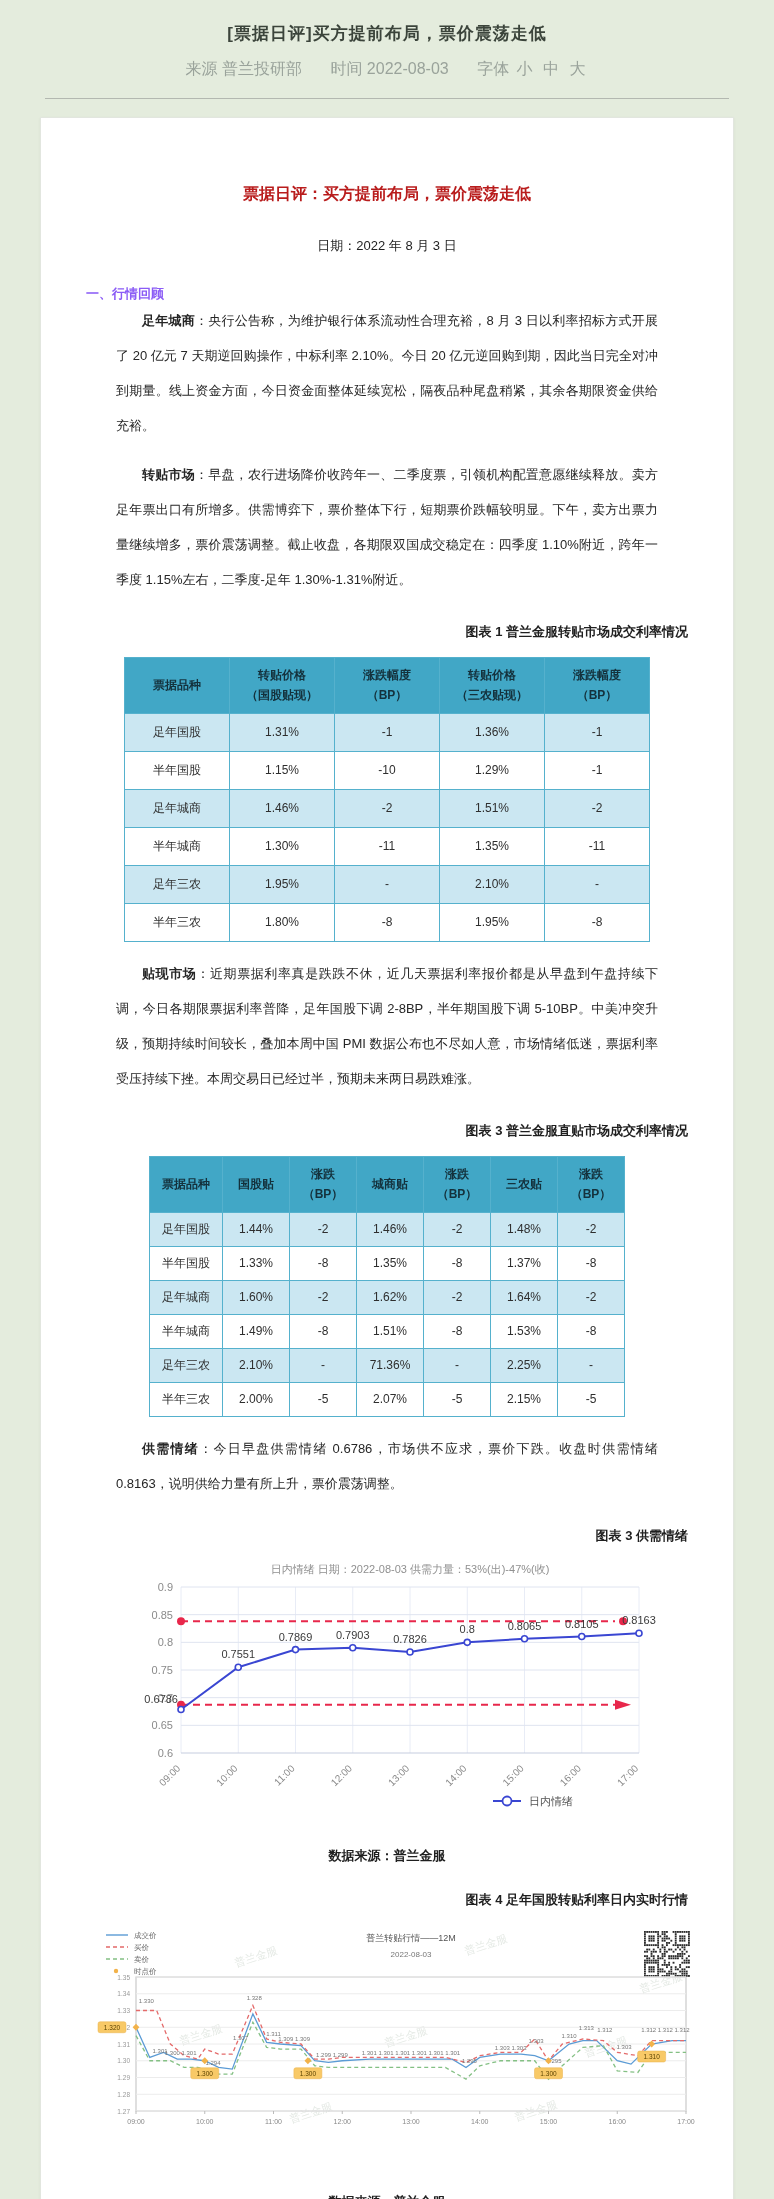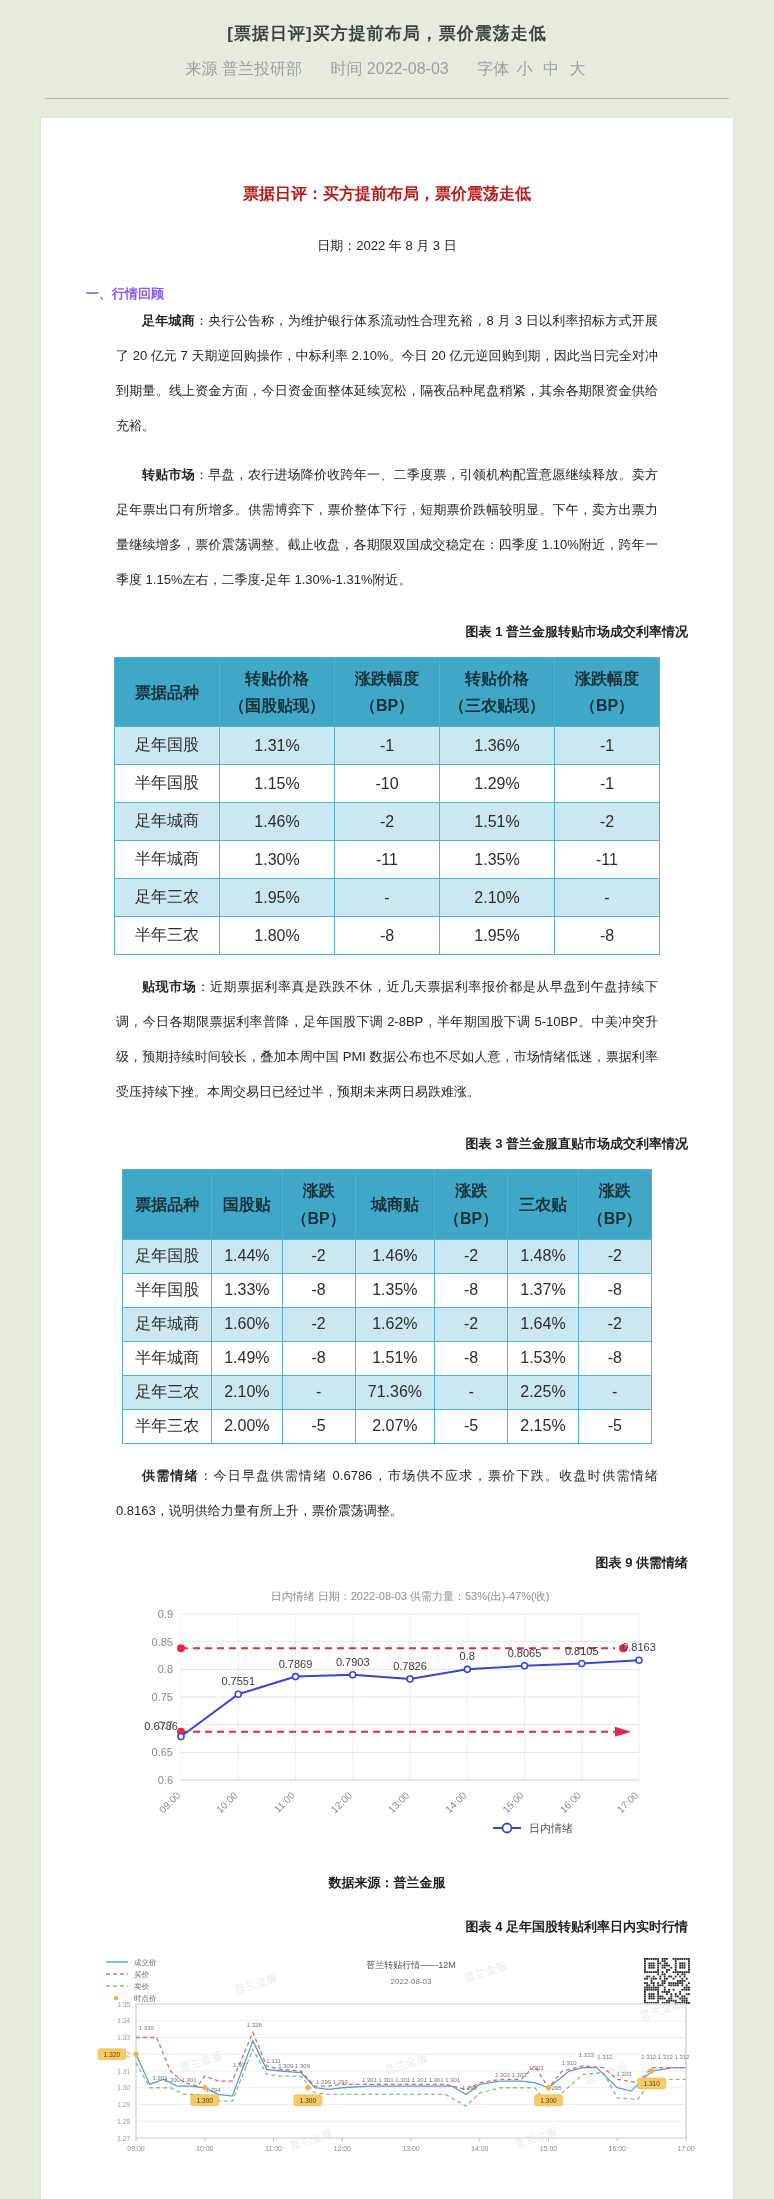--- a/index.html
+++ b/index.html
@@ -11,21 +11,21 @@
   .meta .opt{margin:0 3px;cursor:pointer;}
   .hr-line{border:none;border-top:1px solid #b3b8b0;margin:18px 45px 0;}
   .card{margin:18px 40px 40px;background:#ffffff;border:1px solid #e2e6df;box-shadow:0 1px 3px rgba(0,0,0,0.05);padding:66px 45px 58px;}
   .article-title{text-align:center;font-size:16px;font-weight:bold;color:#b91c1c;margin:0 0 32px;}
   .article-date{text-align:center;font-size:13px;font-weight:normal;color:#1f1f1f;margin:0 0 30px;}
   .section-heading{font-size:13px;font-weight:bold;color:#8b5cf6;margin:0 0 0;}
   .para{margin:0 30px 8px;font-size:13px;line-height:35px;text-align:justify;text-indent:2em;color:#262626;}
   .para.mt{margin-top:14px;}
   .para b{font-weight:bold;}
   .figure-caption{text-align:right;font-weight:bold;font-size:13px;color:#1f1f1f;margin:26px 0 16px;}
-  .data-table{border-collapse:collapse;margin:0 auto;font-size:16px;}
+  .data-table{border-collapse:collapse;margin:0 auto;font-size:12px;}
   .data-table th{background:#41a7c6;color:#14313c;font-weight:bold;border:1px solid #55b1cd;line-height:1.7;padding:7px 9px;}
   .data-table td{border:1px solid #55b1cd;text-align:center;color:#2e2e2e;padding:0 12px;}
   #table1 td{height:37px;min-width:80px;}
   #table2 td{height:33px;min-width:42px;}
   .data-table tbody tr:nth-child(odd){background:#cbe7f2;}
   .data-table tbody tr:nth-child(even){background:#ffffff;}
   .chart-wrap{text-align:center;}
   svg{display:block;margin:0 auto;}
   .source-line{text-align:center;font-weight:bold;font-size:13px;color:#1f1f1f;margin:28px 30px 6px;}
 </style>
@@ -212,21 +212,21 @@
             <td>2.07%</td>
             <td>-5</td>
             <td>2.15%</td>
             <td>-5</td>
           </tr>
         </tbody>
       </table>
 
     <p class="para mt"><b>供需情绪</b><span>：今日早盘供需情绪 0.6786，市场供不应求，票价下跌。收盘时供需情绪 0.8163，说明供给力量有所上升，票价震荡调整。</span></p>
 
-    <p class="figure-caption">图表 9 供需情绪</p>
+    <p class="figure-caption">图表 3 供需情绪</p>
     <div class="chart-wrap">
       <svg id="chart3" width="560" height="258" viewBox="0 0 560 258">
           <text x="303" y="12" fill="#909090" font-size="11" text-anchor="middle">日内情绪 日期：2022-08-03 供需力量：53%(出)-47%(收)</text>
           <g>
             <line x1="74" y1="26" x2="74" y2="192" stroke="#e8ecf6" stroke-width="1"></line>
             <line x1="131.25" y1="26" x2="131.25" y2="192" stroke="#e8ecf6" stroke-width="1"></line>
             <line x1="188.5" y1="26" x2="188.5" y2="192" stroke="#e8ecf6" stroke-width="1"></line>
             <line x1="245.75" y1="26" x2="245.75" y2="192" stroke="#e8ecf6" stroke-width="1"></line>
             <line x1="303" y1="26" x2="303" y2="192" stroke="#e8ecf6" stroke-width="1"></line>
             <line x1="360.25" y1="26" x2="360.25" y2="192" stroke="#e8ecf6" stroke-width="1"></line>

